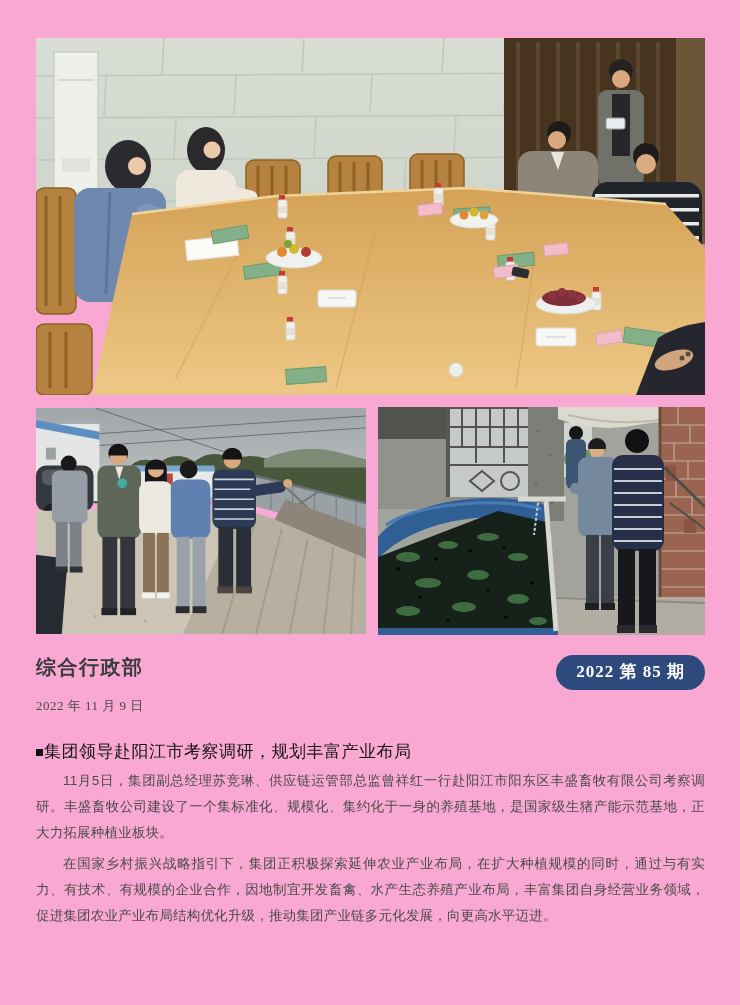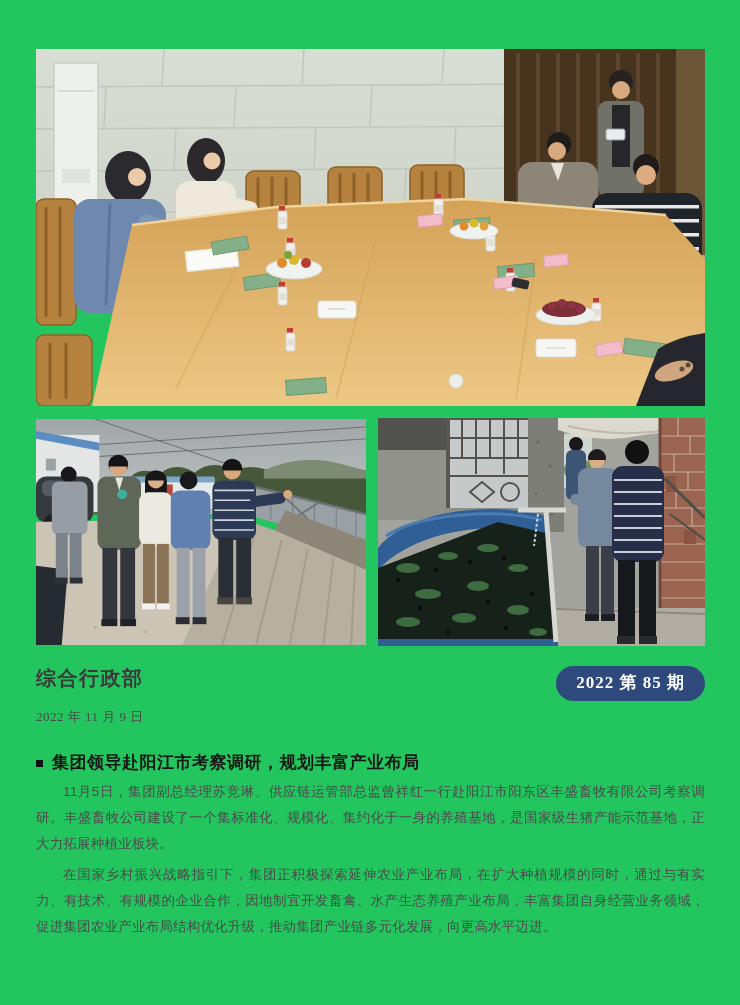--- a/index.html
+++ b/index.html
@@ -2,22 +2,22 @@
 <html><head>
 <meta charset="utf-8">
 <style>
   html,body{margin:0;padding:0;background:#ffffff;}
   body{
     width:740px;height:1005px;overflow:hidden;
     font-family:"Liberation Sans", sans-serif;
     -webkit-font-smoothing:antialiased;
   }
   .page{
-    position:relative;width:740px;height:1005px;background:#22c55e;
-    box-sizing:border-box;padding:49px 35px 0 36px;
+    position:relative;width:740px;height:1005px;background:#f9a8d4;
+    box-sizing:border-box;padding:38px 35px 0 36px;
   }
   figure.photo{margin:0;line-height:0;}
   .photo-large svg{width:669px;height:357px;display:block;}
   .photo-row{display:flex;gap:12px;margin-top:12px;}
   .photo-left svg{width:330px;height:228px;display:block;}
   .photo-right svg{width:327px;height:228px;display:block;}
 
   .meta-row{display:flex;justify-content:space-between;align-items:flex-start;margin-top:20px;}
   .dept{
     font-family:"Liberation Serif", serif;font-weight:bold;
@@ -30,22 +30,22 @@
   .issue-badge{
     background:#2e4a7d;color:#ffffff;
     font-family:"Liberation Serif", serif;font-weight:bold;font-size:17px;
     padding:7px 20px 8px;border-radius:19px;letter-spacing:1px;line-height:1.2;
     white-space:nowrap;
     text-align:right;
   }
 
   .article{margin-top:26px;}
   .headline{
-    display:flex;align-items:center;gap:9px;
-    font-size:17px;font-weight:bold;color:#161616;margin:0;line-height:1.3;
+    display:flex;align-items:center;gap:1px;
+    font-size:17px;font-weight:normal;color:#161616;margin:0;line-height:1.3;
     letter-spacing:0.5px;
   }
   .bullet{width:7px;height:7px;background:#111111;display:inline-block;flex:0 0 auto;}
   .article p{
     font-size:13.5px;line-height:26px;color:#4b4b4b;
     text-align:justify;text-indent:2em;margin:5px 0 0;letter-spacing:0.2px;
   }
 </style>
 </head>
 <body>

